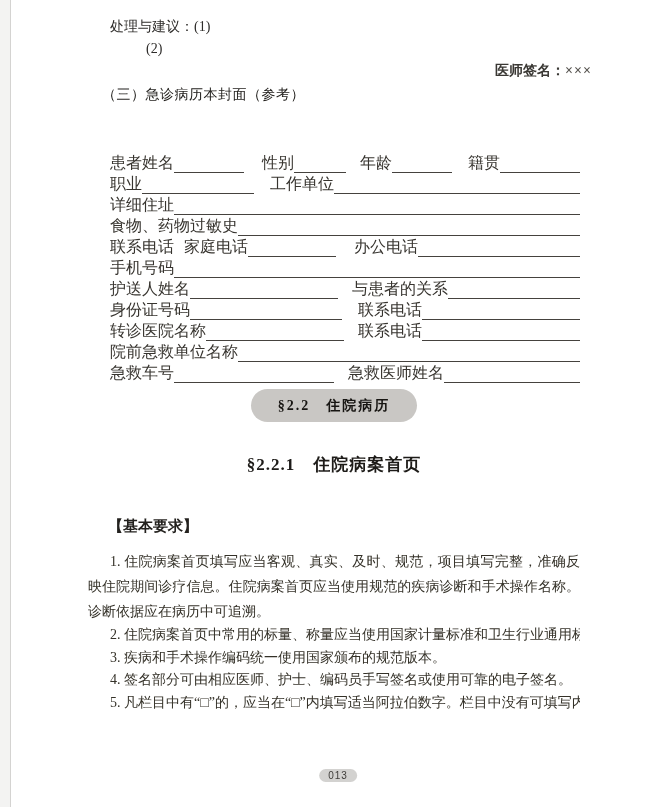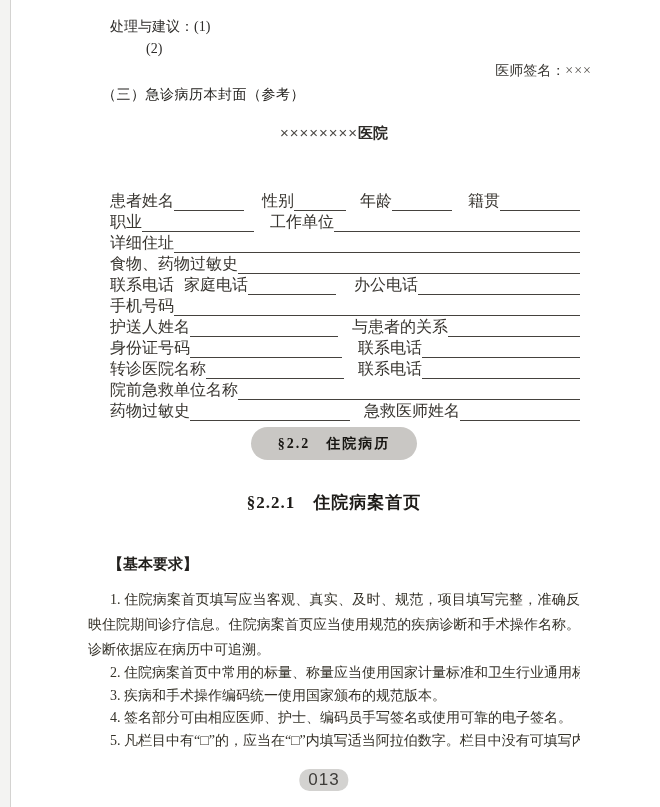--- a/index.html
+++ b/index.html
@@ -14,21 +14,21 @@
   .page-edge{
     position:absolute;left:0;top:0;width:10px;height:100%;
     background:#f3f3f2;border-right:1px solid #d4d3d1;
   }
   .content{
     position:absolute;left:88px;top:0;width:492px;
     padding-top:16px;font-size:14px;line-height:22px;
   }
   .treatment-line{margin-left:22px;height:22px;}
   .treatment-line2{margin-left:58px;height:22px;}
-  .signature-line{text-align:right;margin-right:-12px;height:22px;color:#3a3834;}
+  .signature-line{text-align:right;margin-right:-12px;height:22px;color:#3a3834;font-weight:bold;}
   .signature-value{color:#56534f;letter-spacing:1px;}
   .sec3-heading{
     margin-left:14px;margin-top:2px;height:22px;
     font-weight:normal;color:#23211e;letter-spacing:0.5px;
   }
   .hospital-title{
     text-align:center;margin-top:16px;height:22px;
     font-family:"Liberation Sans","DejaVu Sans",sans-serif;
     font-weight:bold;font-size:15px;color:#2b2926;
   }
@@ -66,41 +66,40 @@
   }
   .item-para{
     margin-top:12px;text-indent:22px;text-align:justify;
     line-height:25px;color:#343128;
   }
   .item-single{
     text-indent:22px;white-space:nowrap;overflow:hidden;
     line-height:22.5px;color:#343128;
   }
   .footer-pill{
-    position:absolute;top:769px;left:324px;transform:translateX(-50%);
+    position:absolute;top:769px;left:338px;transform:translateX(-50%);
     background:#d3d2d0;border-radius:10px;padding:1px 9px;
     font-family:"Liberation Sans","DejaVu Sans",sans-serif;
-    font-size:17px;color:#3e3c39;letter-spacing:1px;
+    font-size:10px;color:#3e3c39;letter-spacing:1px;
   }
 </style>
 </head>
 <body>
 
 <div class="page">
   <div class="page-edge"></div>
 
   <div class="content">
 
     <div class="treatment-line">处理与建议：(1)</div>
     <div class="treatment-line2">(2)</div>
     <div class="signature-line"><span>医师签名：</span><span class="signature-value">×××</span></div>
 
     <div class="sec3-heading">（三）急诊病历本封面（参考）</div>
 
-    <div class="hospital-title"><span class="hospital-crosses">××××××××</span><span>医院</span></div>
 
 
     <div class="form">
 
       <div class="form-row">
         <span class="flabel">患者姓名</span>
         <span class="fline w70"></span>
         <span class="flabel g18">性别</span>
         <span class="fline w52"></span>
         <span class="flabel g14">年龄</span>
@@ -159,21 +158,21 @@
         <span class="flabel g14">联系电话</span>
         <span class="fline grow"></span>
       </div>
 
       <div class="form-row">
         <span class="flabel">院前急救单位名称</span>
         <span class="fline grow"></span>
       </div>
 
       <div class="form-row">
-        <span class="flabel">药物过敏史</span>
+        <span class="flabel">急救车号</span>
         <span class="fline w160"></span>
         <span class="flabel g14">急救医师姓名</span>
         <span class="fline grow"></span>
       </div>
 
     </div>
 
     <div class="sec22-wrap">
       <span class="sec22-pill">§2.2　住院病历</span>
     </div>

